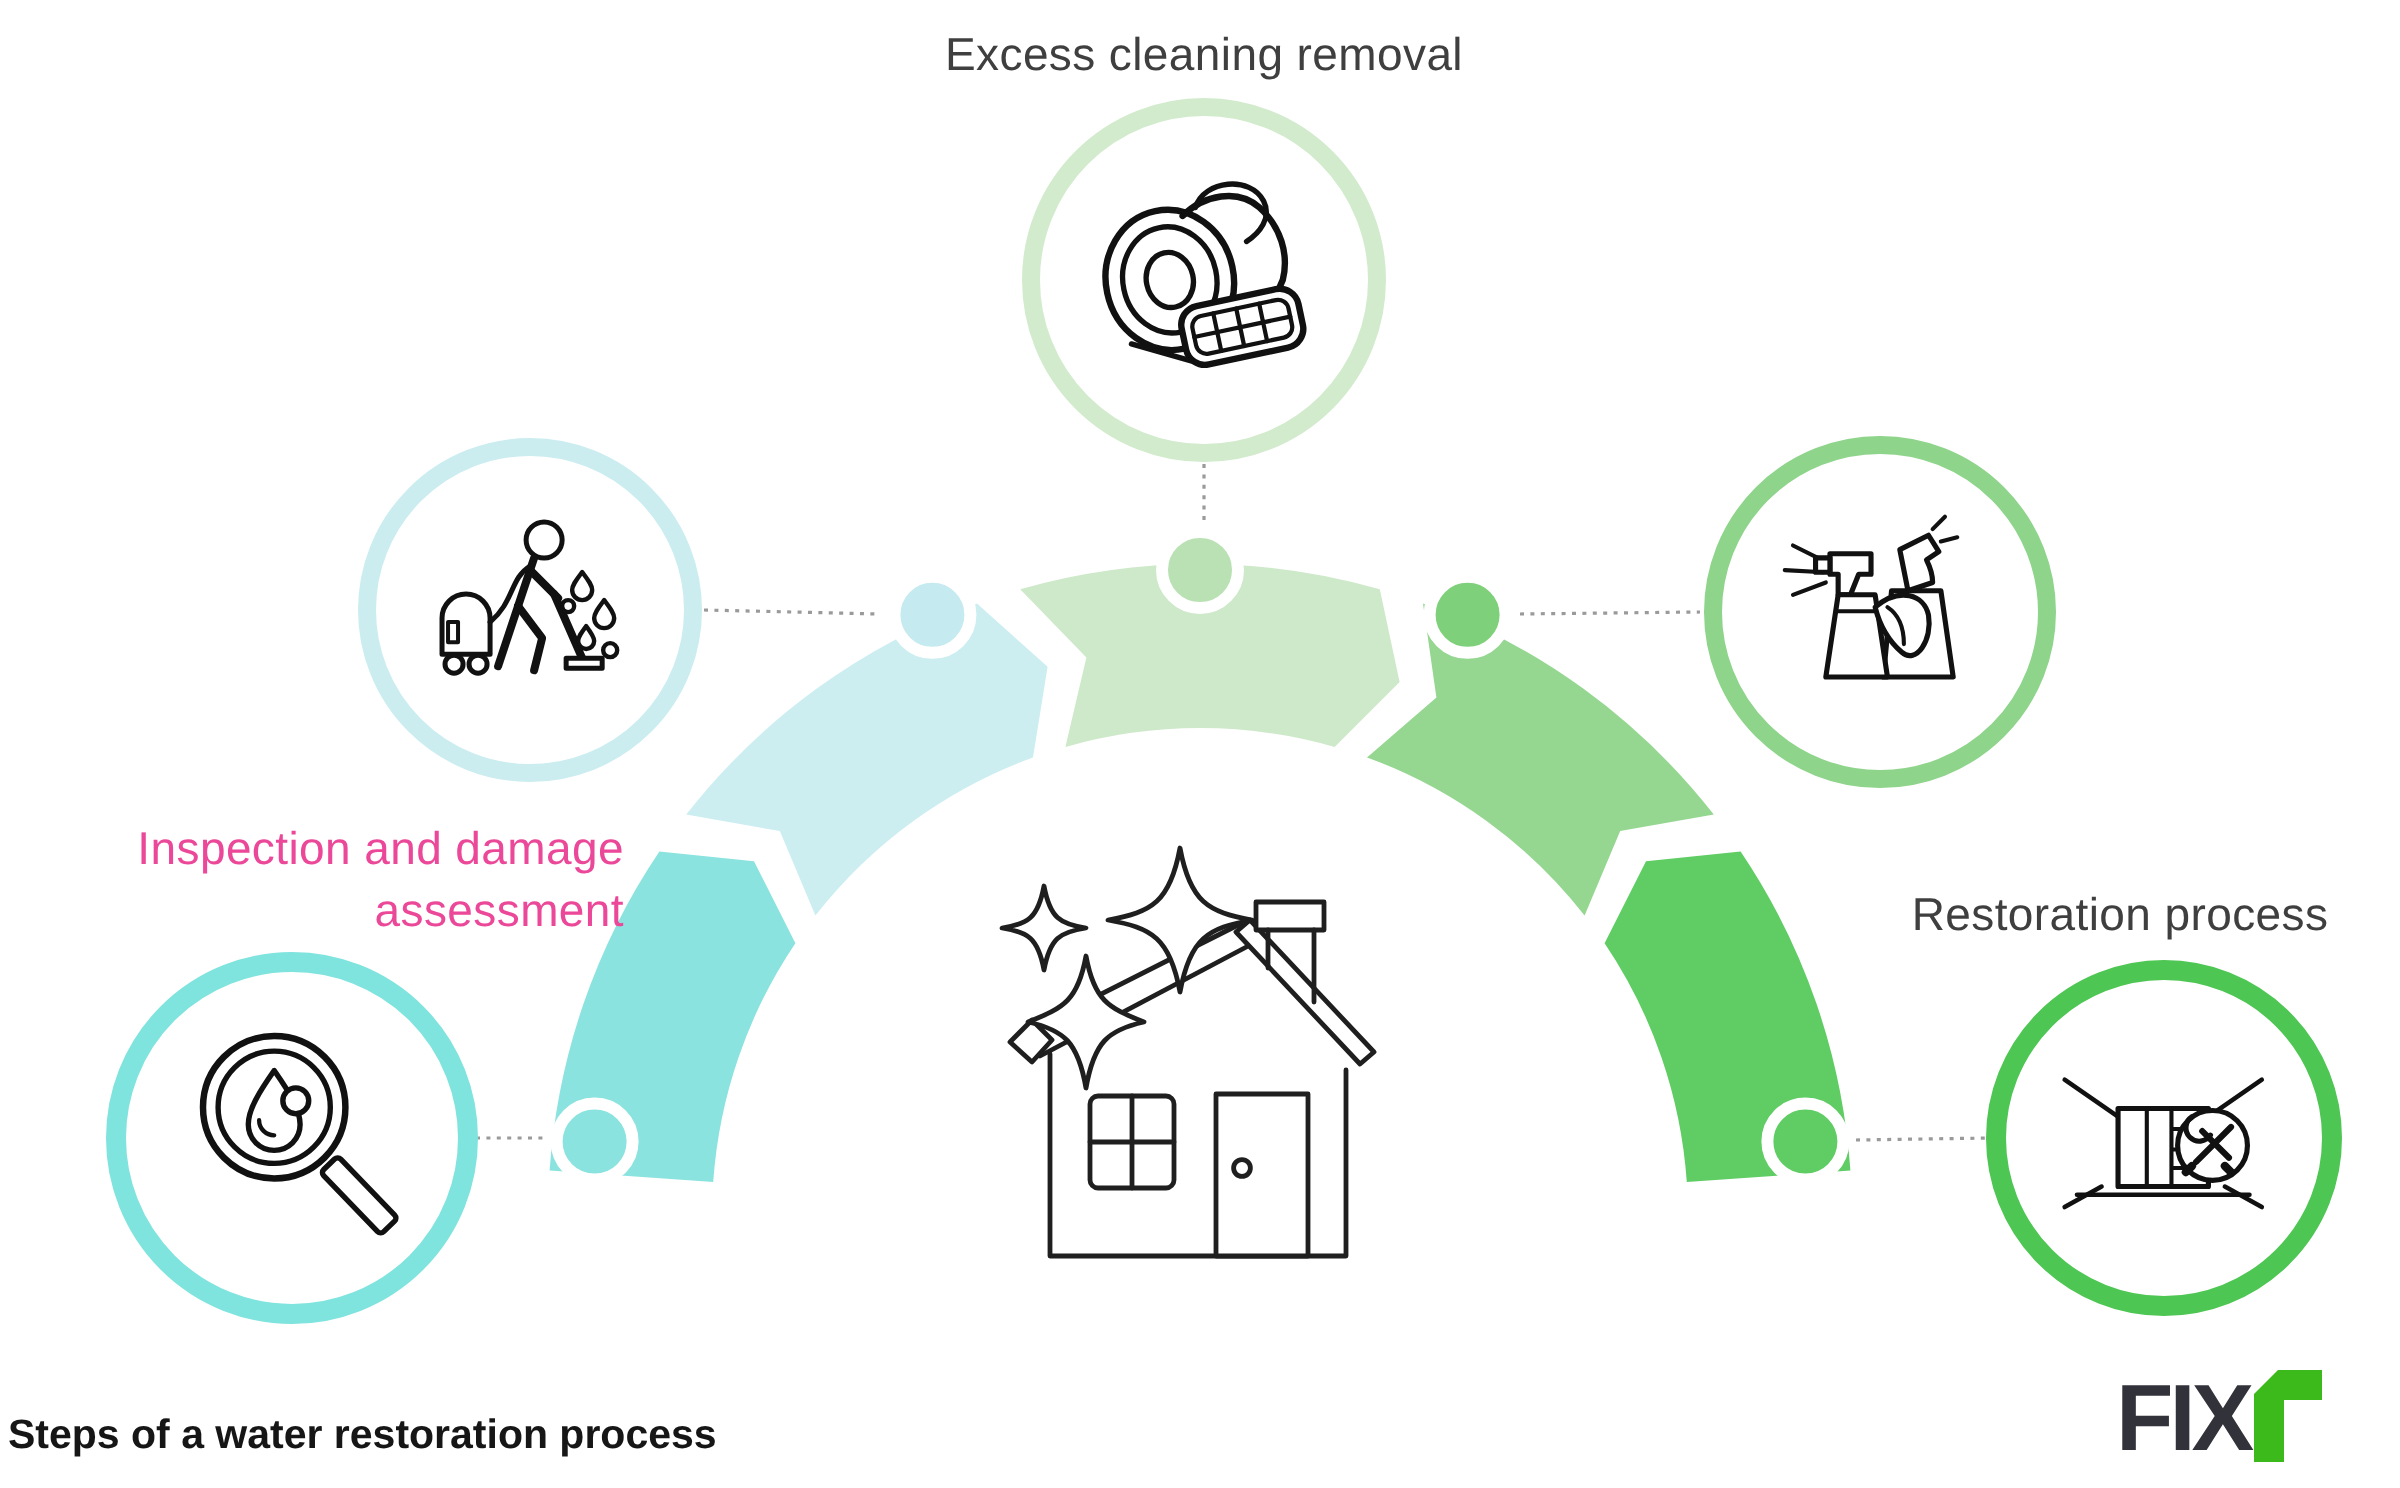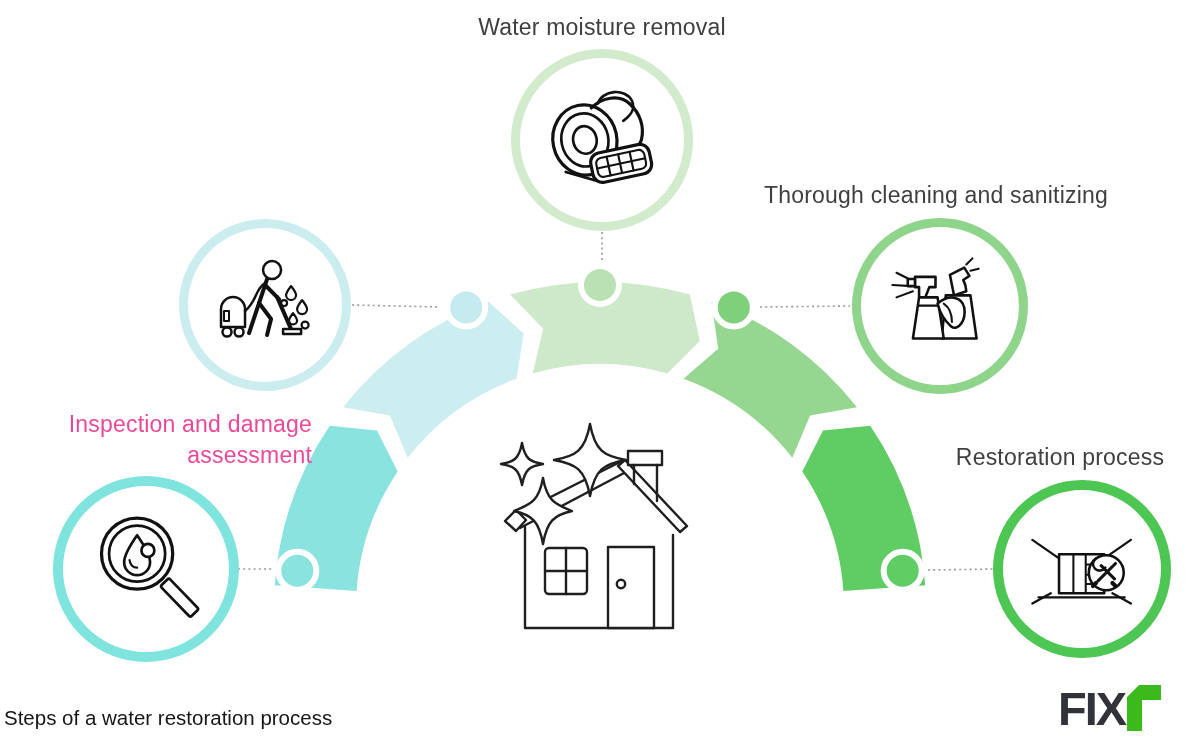--- a/index.html
+++ b/index.html
@@ -4,21 +4,21 @@
 <style>
   html,body{margin:0;padding:0;background:#fff;}
   .canvas{position:relative;width:1200px;height:744px;background:#ffffff;overflow:hidden;
           font-family:"Liberation Sans",sans-serif;}
   #scene{position:absolute;left:0;top:0;width:1200px;height:744px;}
   .step-label{position:absolute;text-align:center;font-size:23px;font-weight:300;
               color:#3f3f3f;letter-spacing:.2px;line-height:31px;}
   .ring{position:absolute;border-radius:50%;background:#fff;box-sizing:border-box;
         border-style:solid;display:flex;align-items:center;justify-content:center;}
   .ring svg{width:78%;height:78%;}
-  .caption{position:absolute;left:4px;top:706px;font-size:20.5px;font-weight:400;color:#161616;}
+  .caption{position:absolute;left:4px;top:706px;font-size:20.5px;font-weight:700;color:#161616;}
   .logo{position:absolute;left:1058px;top:684px;display:flex;align-items:flex-end;}
   .logo .fixtxt{font-size:47px;line-height:44px;font-weight:800;letter-spacing:-2px;color:#32323A;}
   .logo svg{margin-left:2px;margin-top:1px;}
 </style>
 </head>
 <body>
 
 <div class="canvas">
 
   <svg id="scene" viewBox="0 0 1200 744">
@@ -63,22 +63,21 @@
       <rect x="545" y="548" width="42" height="46" rx="4" fill="#ffffff"></rect>
       <path d="M566,548 L566,594"></path>
       <path d="M545,571 L587,571"></path>
 
       <rect x="608" y="547" width="46" height="81" fill="#ffffff"></rect>
       <circle cx="621" cy="584" r="4.2"></circle>
     </g>
   </svg>
 
   <div class="step-label" style="left: 0px; top: 409px; width: 312px; color: #ec4899; text-align: right;">Inspection and damage assessment</div>
-  <div class="step-label" style="left: 402px; top: 12px; width: 400px; color: rgb(63, 63, 63);">Water moisture removal</div>
-  <div class="step-label" style="left: 711px; top: 180px; width: 450px; color: rgb(63, 63, 63);">Thorough cleaning and sanitizing</div>
+  <div class="step-label" style="left: 402px; top: 12px; width: 400px; color: rgb(63, 63, 63);">Excess cleaning removal</div>
   <div class="step-label" style="left: 905px; top: 442px; width: 310px; color: rgb(63, 63, 63);">Restoration process</div>
 
   <div class="ring" style="left: 53px; top: 476px; width: 186px; height: 186px; border-width: 10px; border-color: rgb(127, 227, 222);">
     <svg viewBox="0 0 120 120" fill="none" stroke="#111" stroke-width="3" stroke-linejoin="round" stroke-linecap="round">
       <circle cx="52" cy="46" r="33"></circle>
       <circle cx="52" cy="46" r="26" stroke-width="2.5"></circle>
       <path d="M52,29 C45,39 40,47 40,54 a12,12 0 0 0 24,0 C64,47 59,39 52,29 Z" stroke-width="2.5"></path>
       <circle cx="62" cy="43" r="6" fill="#fff" stroke-width="2.5"></circle>
       <path d="M45,52 a7,7 0 0 0 7,7" stroke-width="2"></path>
       <rect x="80" y="68" width="40" height="11" rx="2" transform="rotate(46 80 70)" fill="#fff" stroke-width="2.5"></rect>

